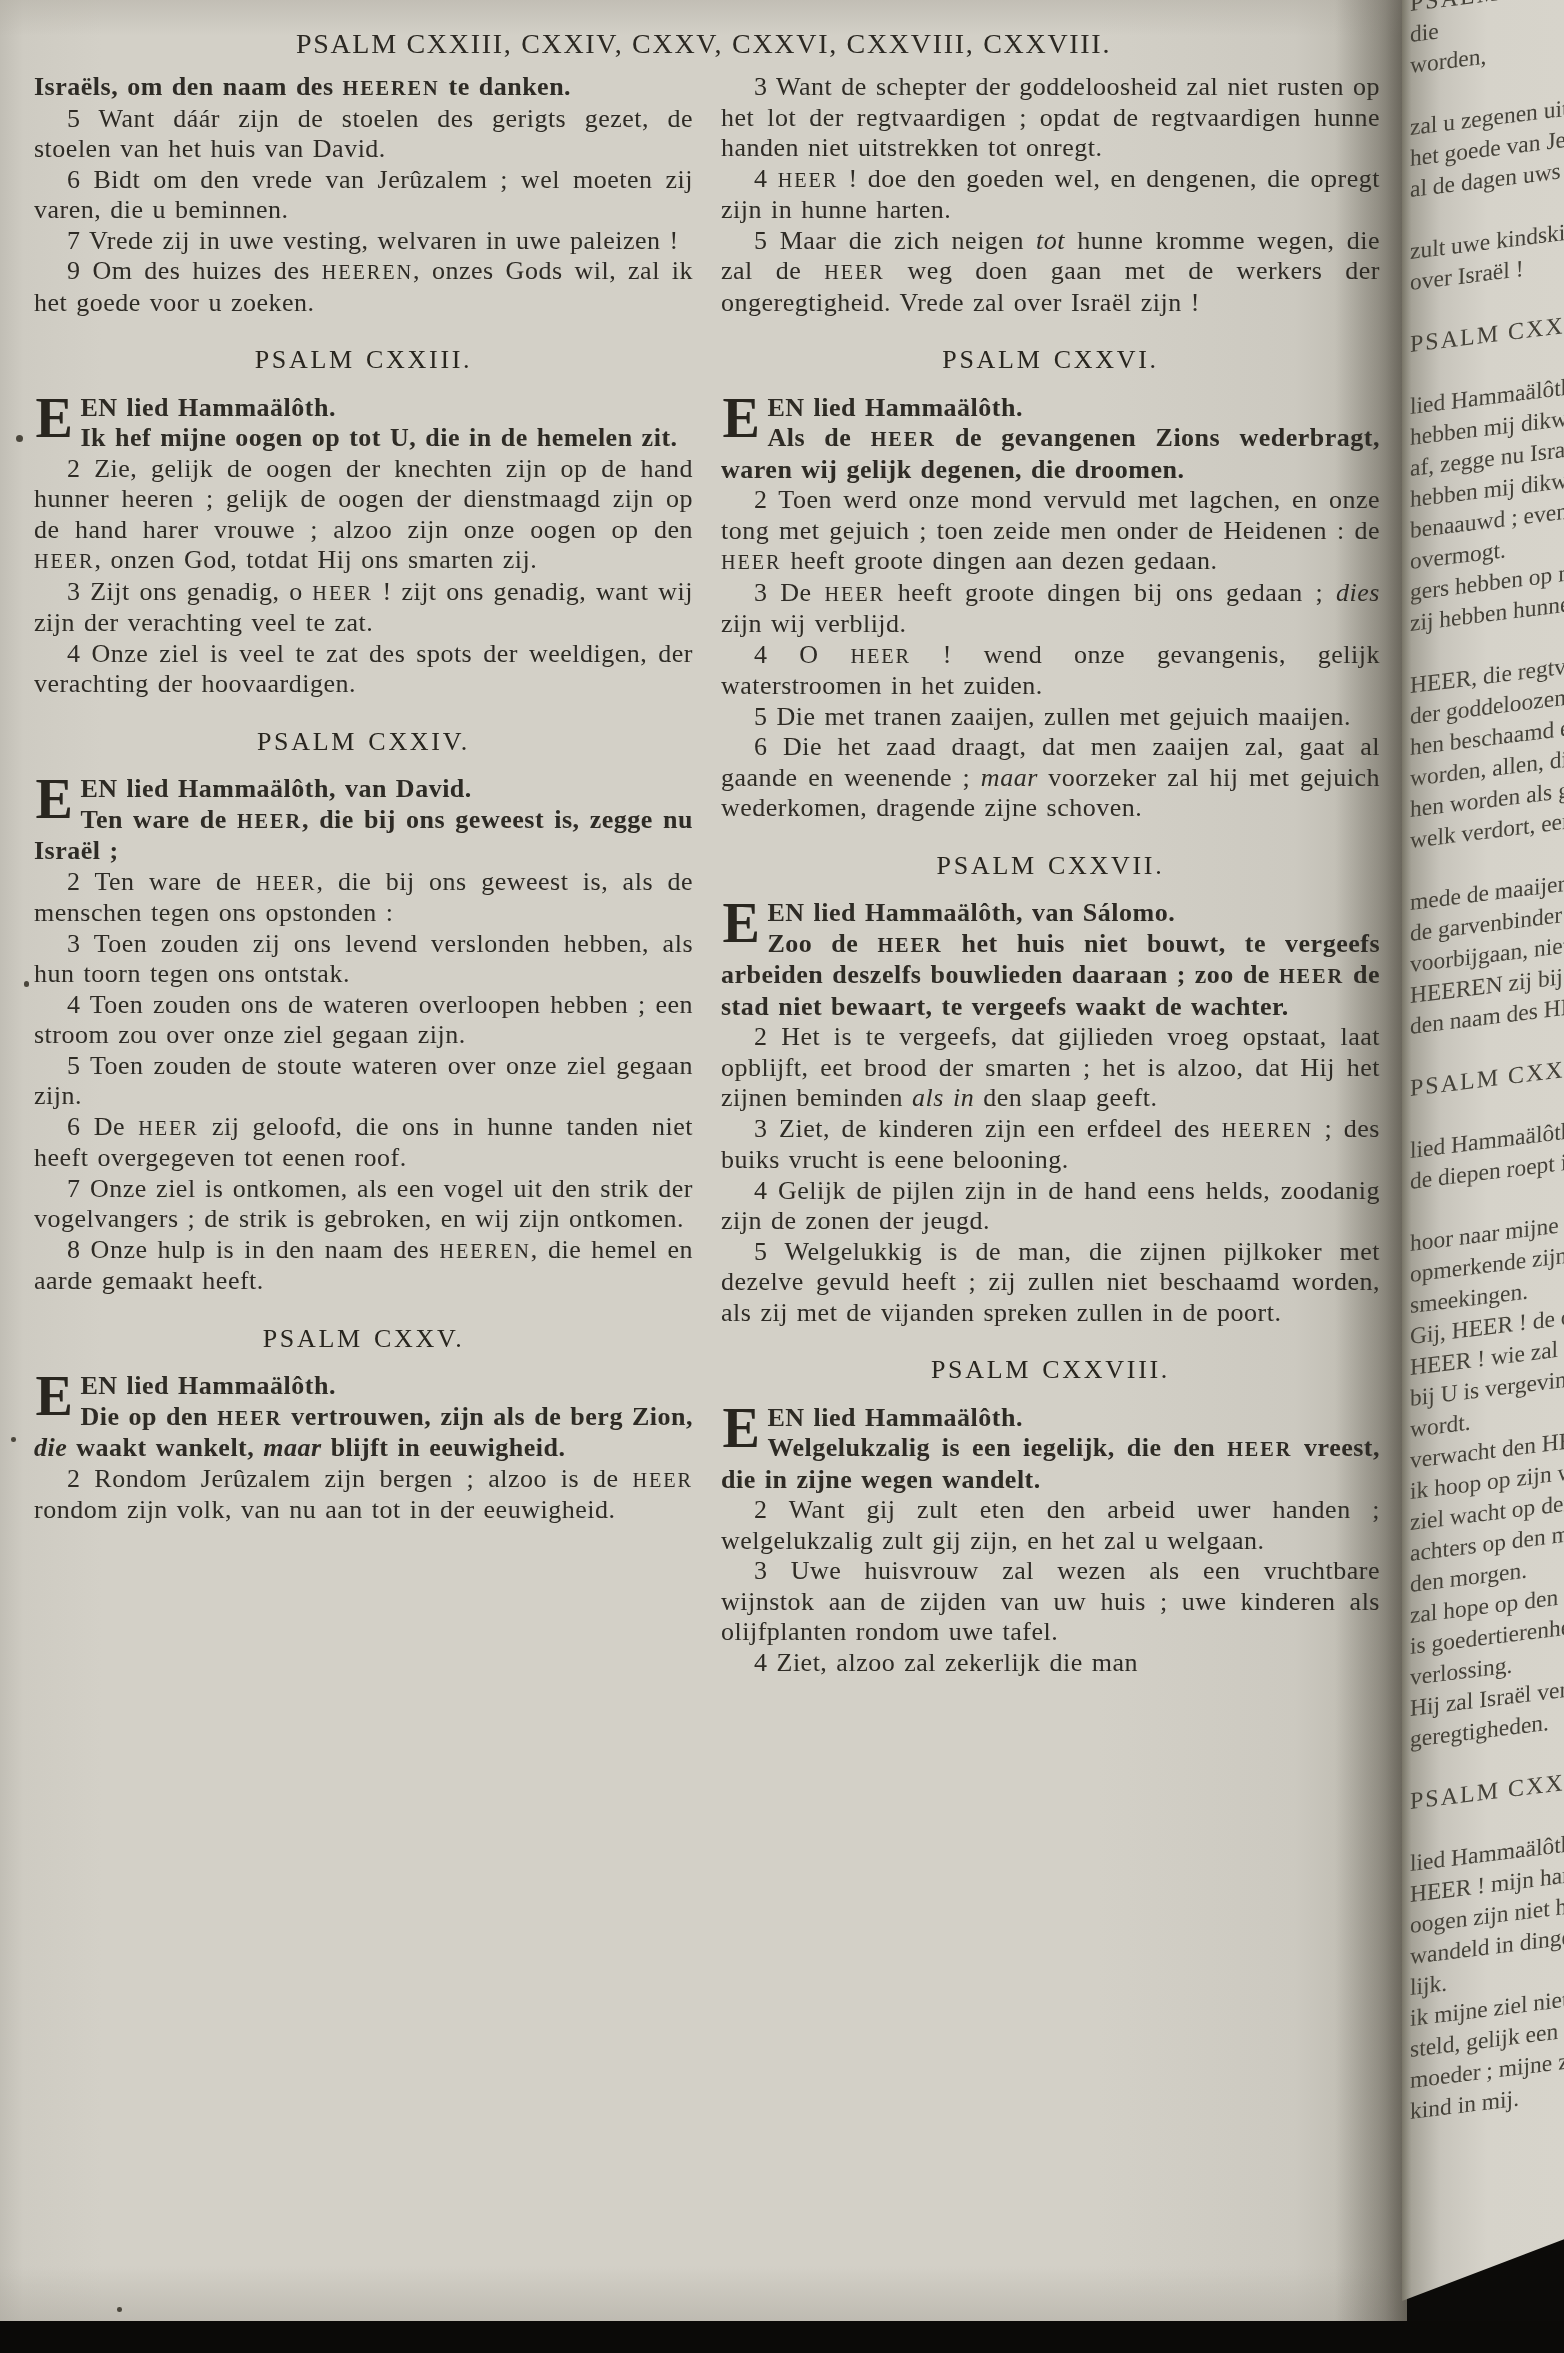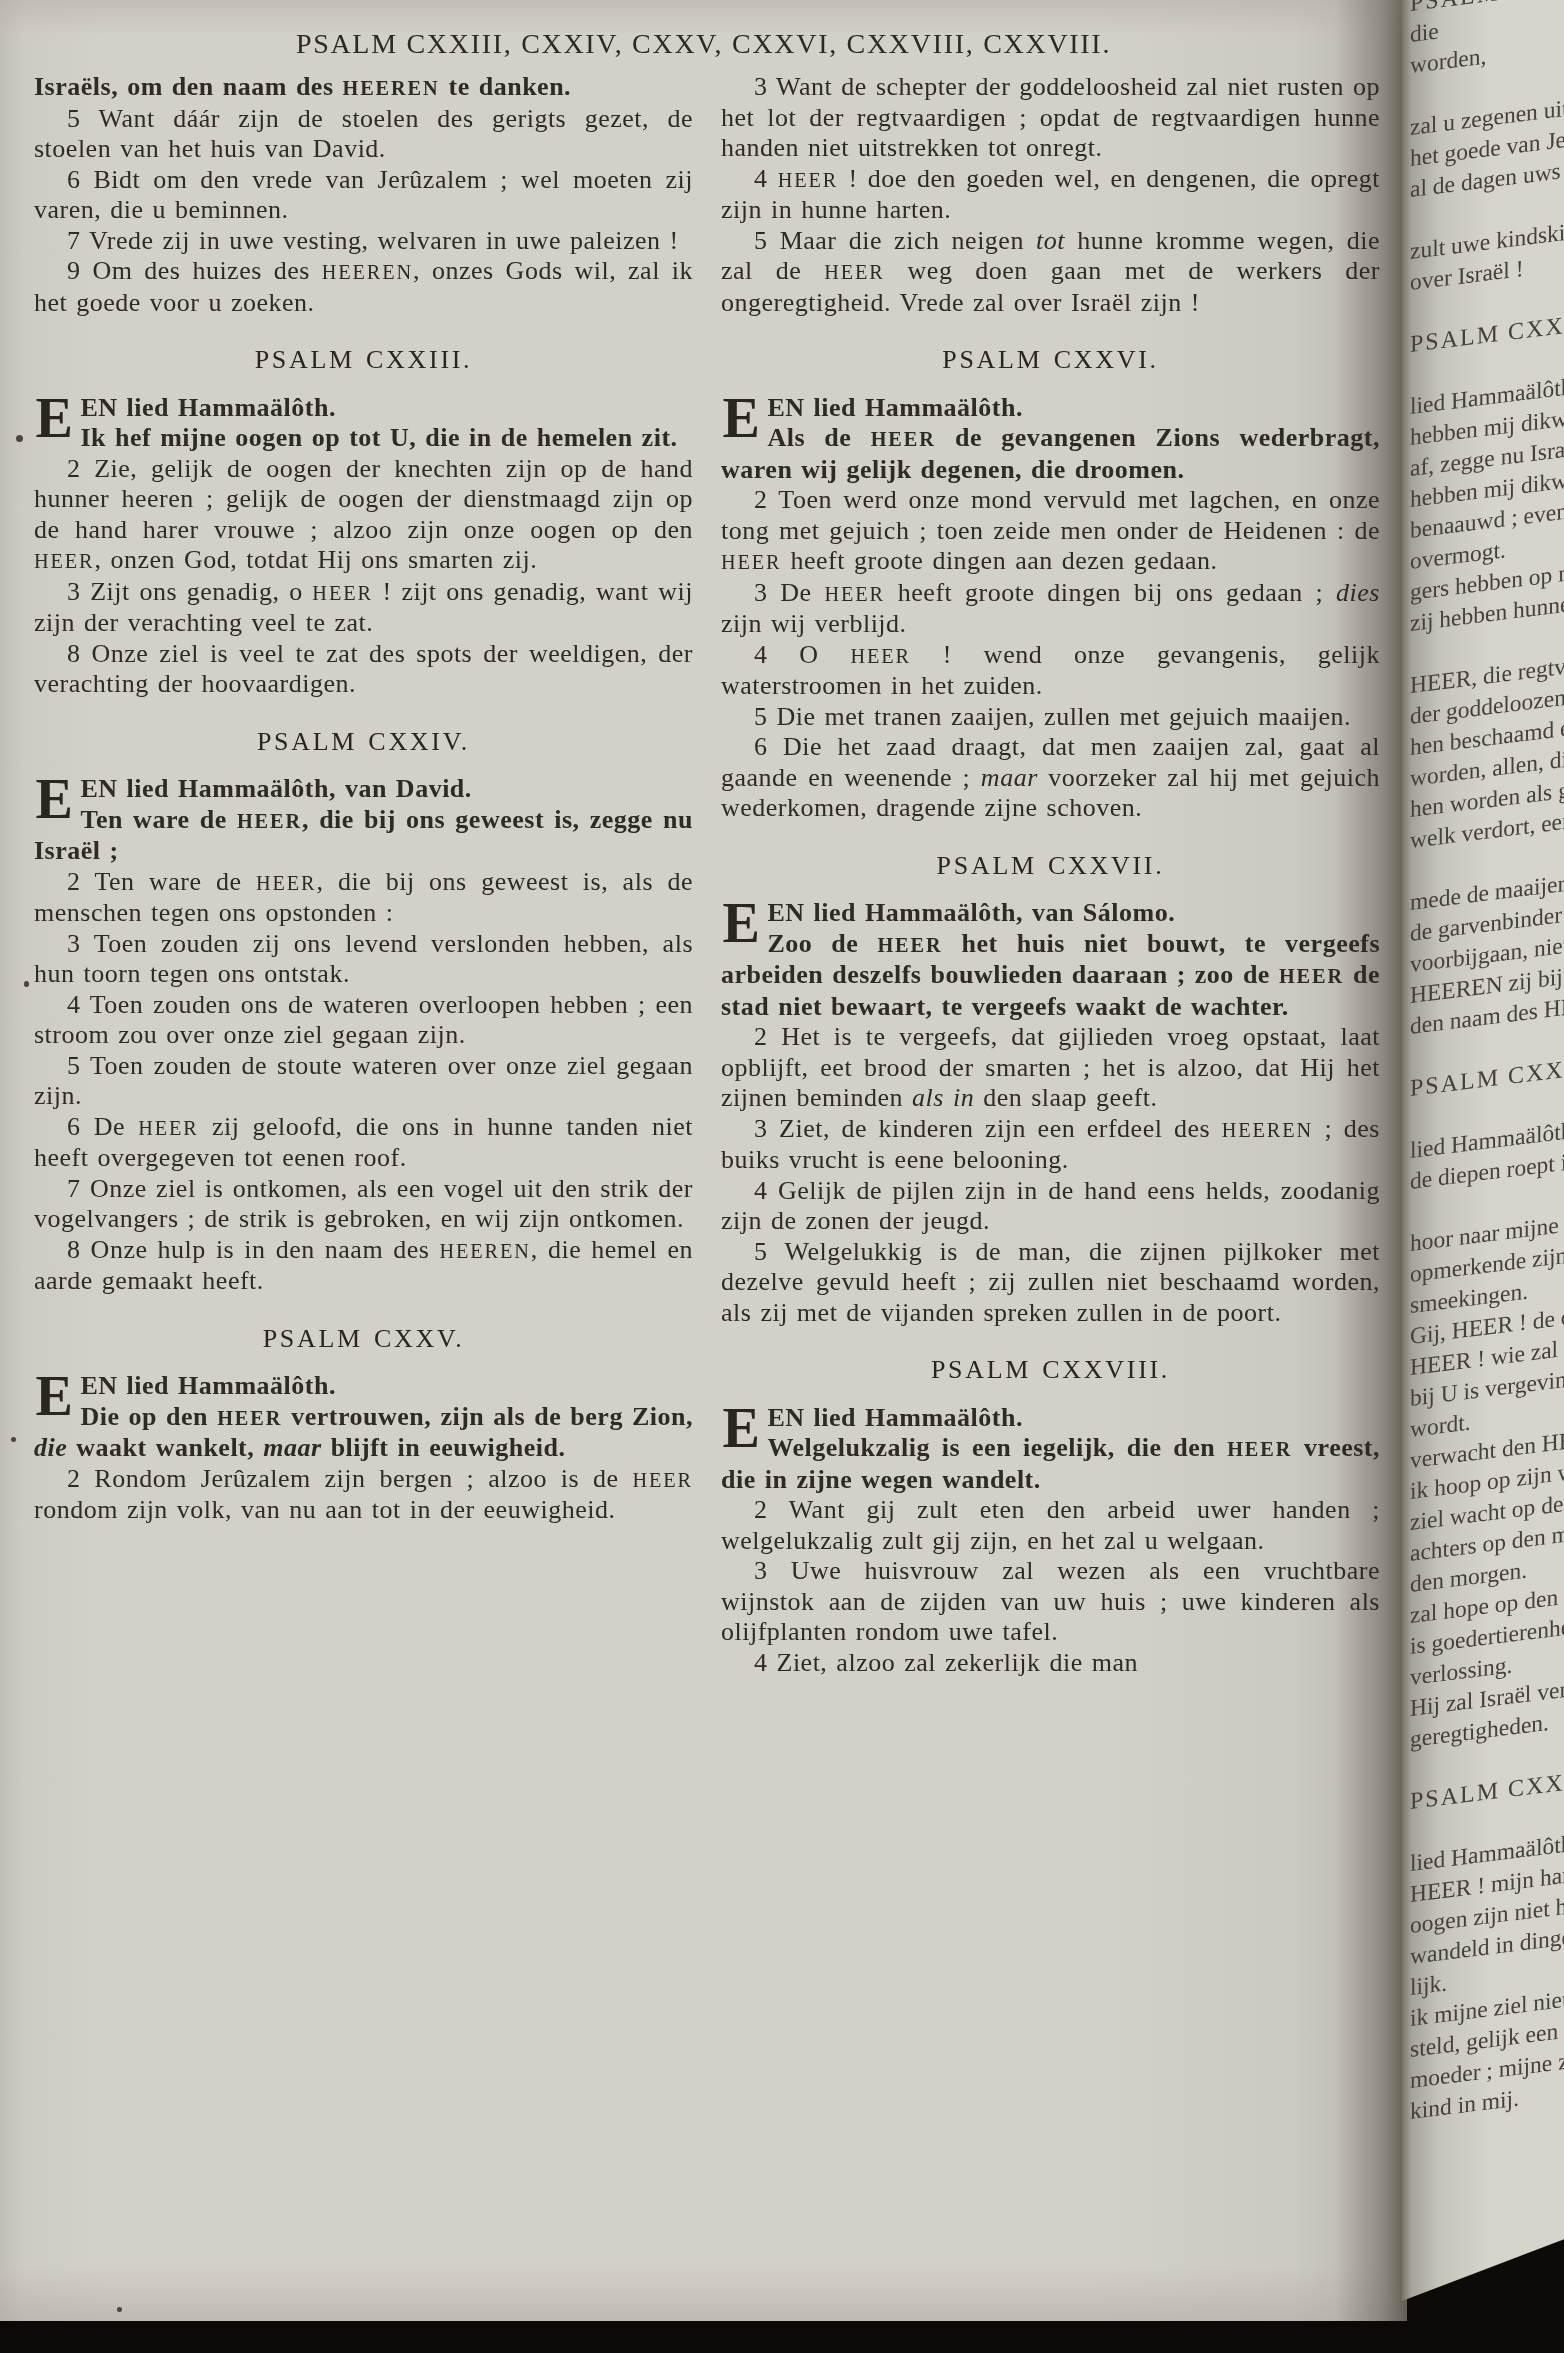--- a/index.html
+++ b/index.html
@@ -127,21 +127,21 @@
   <div class="col col-left" id="left-col">
       <p class="noindent"><span>Israëls, om den naam des </span><span class="sc">HEEREN</span><span> te danken.</span></p>
       <p><span>5 Want dáár zijn de stoelen des gerigts gezet, de stoelen van het huis van David.</span></p>
       <p><span>6 Bidt om den vrede van Jerûzalem ; wel moeten zij varen, die u beminnen.</span></p>
       <p><span>7 Vrede zij in uwe vesting, welvaren in uwe paleizen !</span></p>
       <p><span>9 Om des huizes des </span><span class="sc">HEEREN</span><span>, onzes Gods wil, zal ik het goede voor u zoeken.</span></p>
       <div class="psalm-heading">PSALM CXXIII.</div>
       <p class="noindent"><span class="dropcap">E</span><span>EN lied Hammaälôth.</span><br><span>Ik hef mijne oogen op tot U, die in de hemelen zit.</span></p>
       <p><span>2 Zie, gelijk de oogen der knechten zijn op de hand hunner heeren ; gelijk de oogen der dienstmaagd zijn op de hand harer vrouwe ; alzoo zijn onze oogen op den </span><span class="sc">HEER</span><span>, onzen God, totdat Hij ons smarten zij.</span></p>
       <p><span>3 Zijt ons genadig, o </span><span class="sc">HEER</span><span> ! zijt ons genadig, want wij zijn der verachting veel te zat.</span></p>
-      <p><span>8 Onze ziel is veel te zat des spots der weeldigen, der verachting der hoovaardigen.</span></p>
+      <p><span>4 Onze ziel is veel te zat des spots der weeldigen, der verachting der hoovaardigen.</span></p>
       <div class="psalm-heading">PSALM CXXIV.</div>
       <p class="noindent"><span class="dropcap">E</span><span>EN lied Hammaälôth, van David.</span><br><span>Ten ware de </span><span class="sc">HEER</span><span>, die bij ons geweest is, zegge nu Israël ;</span></p>
       <p><span>2 Ten ware de </span><span class="sc">HEER</span><span>, die bij ons geweest is, als de menschen tegen ons opstonden :</span></p>
       <p><span>3 Toen zouden zij ons levend verslonden hebben, als hun toorn tegen ons ontstak.</span></p>
       <p><span>4 Toen zouden ons de wateren overloopen hebben ; een stroom zou over onze ziel gegaan zijn.</span></p>
       <p><span>5 Toen zouden de stoute wateren over onze ziel gegaan zijn.</span></p>
       <p><span>6 De </span><span class="sc">HEER</span><span> zij geloofd, die ons in hunne tanden niet heeft overgegeven tot eenen roof.</span></p>
       <p><span>7 Onze ziel is ontkomen, als een vogel uit den strik der vogelvangers ; de strik is gebroken, en wij zijn ontkomen.</span></p>
       <p><span>8 Onze hulp is in den naam des </span><span class="sc">HEEREN</span><span>, die hemel en aarde gemaakt heeft.</span></p>
       <div class="psalm-heading">PSALM CXXV.</div>

